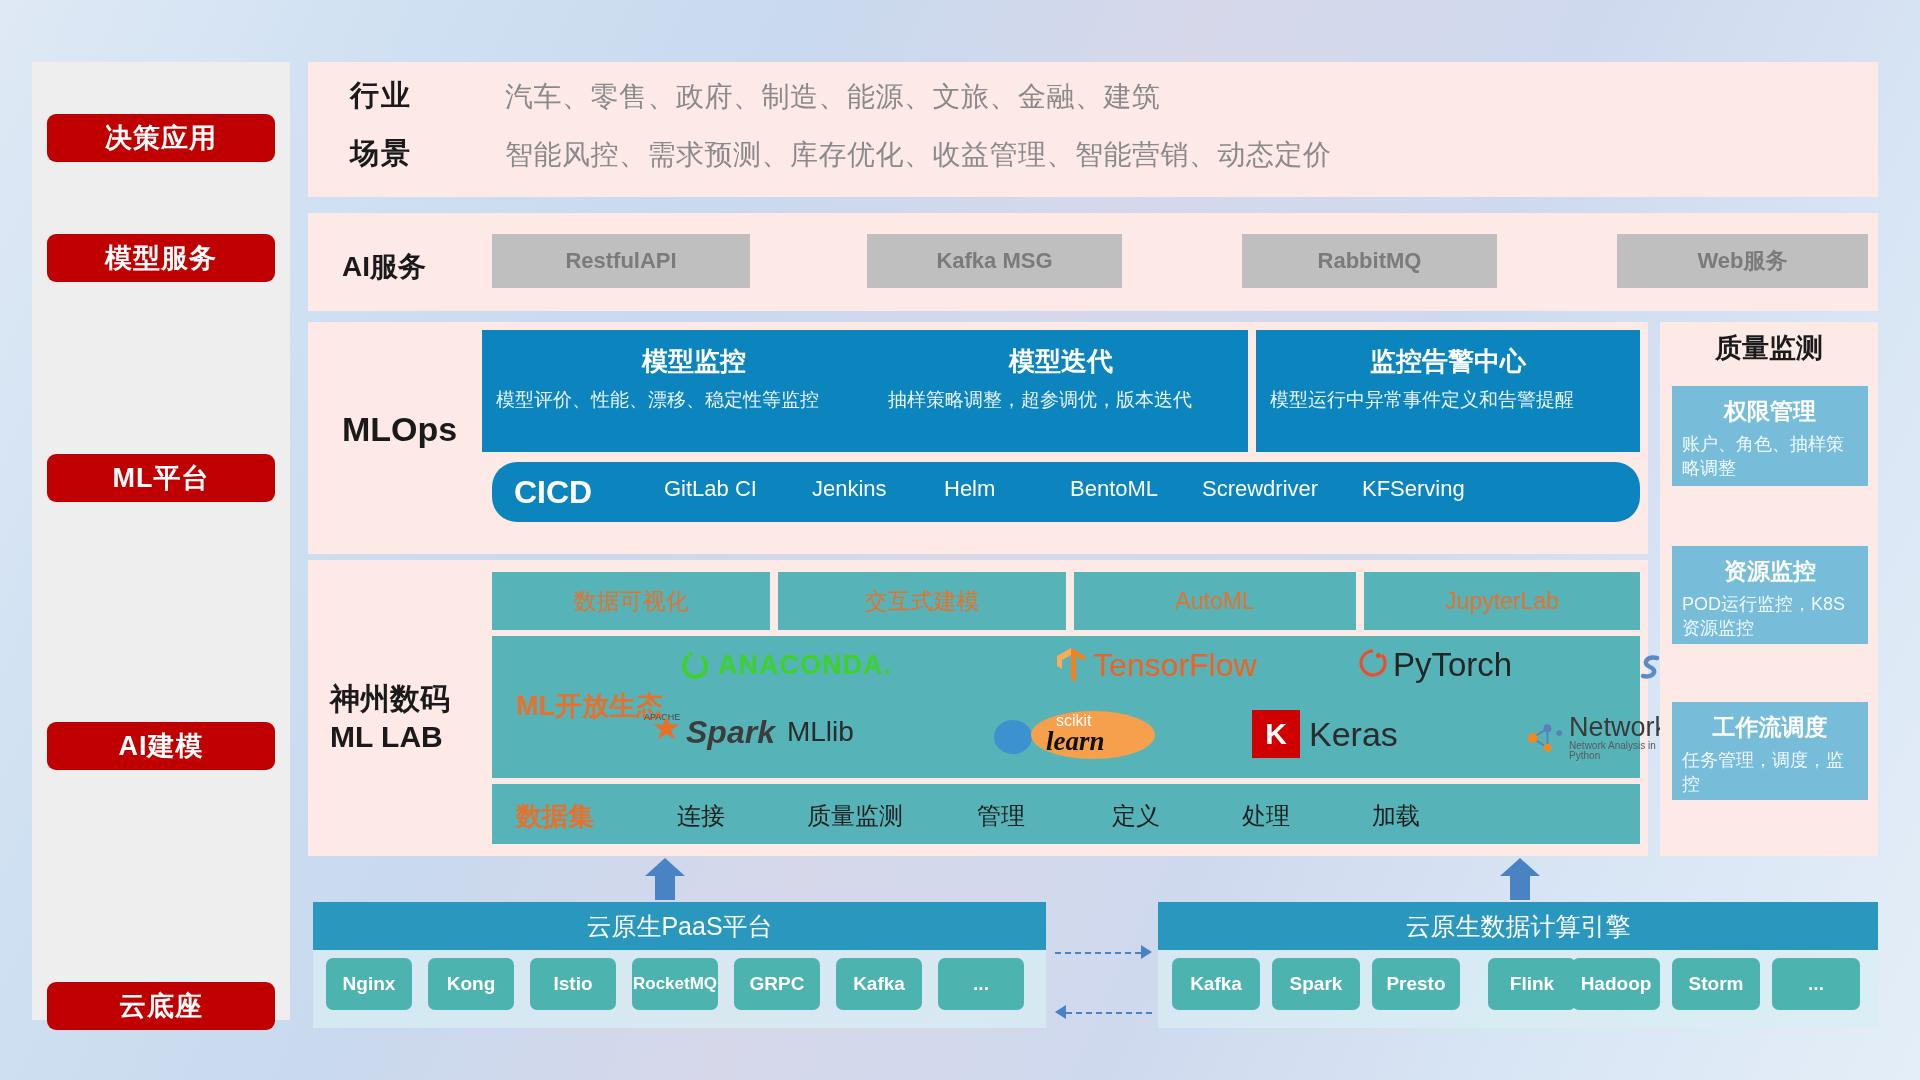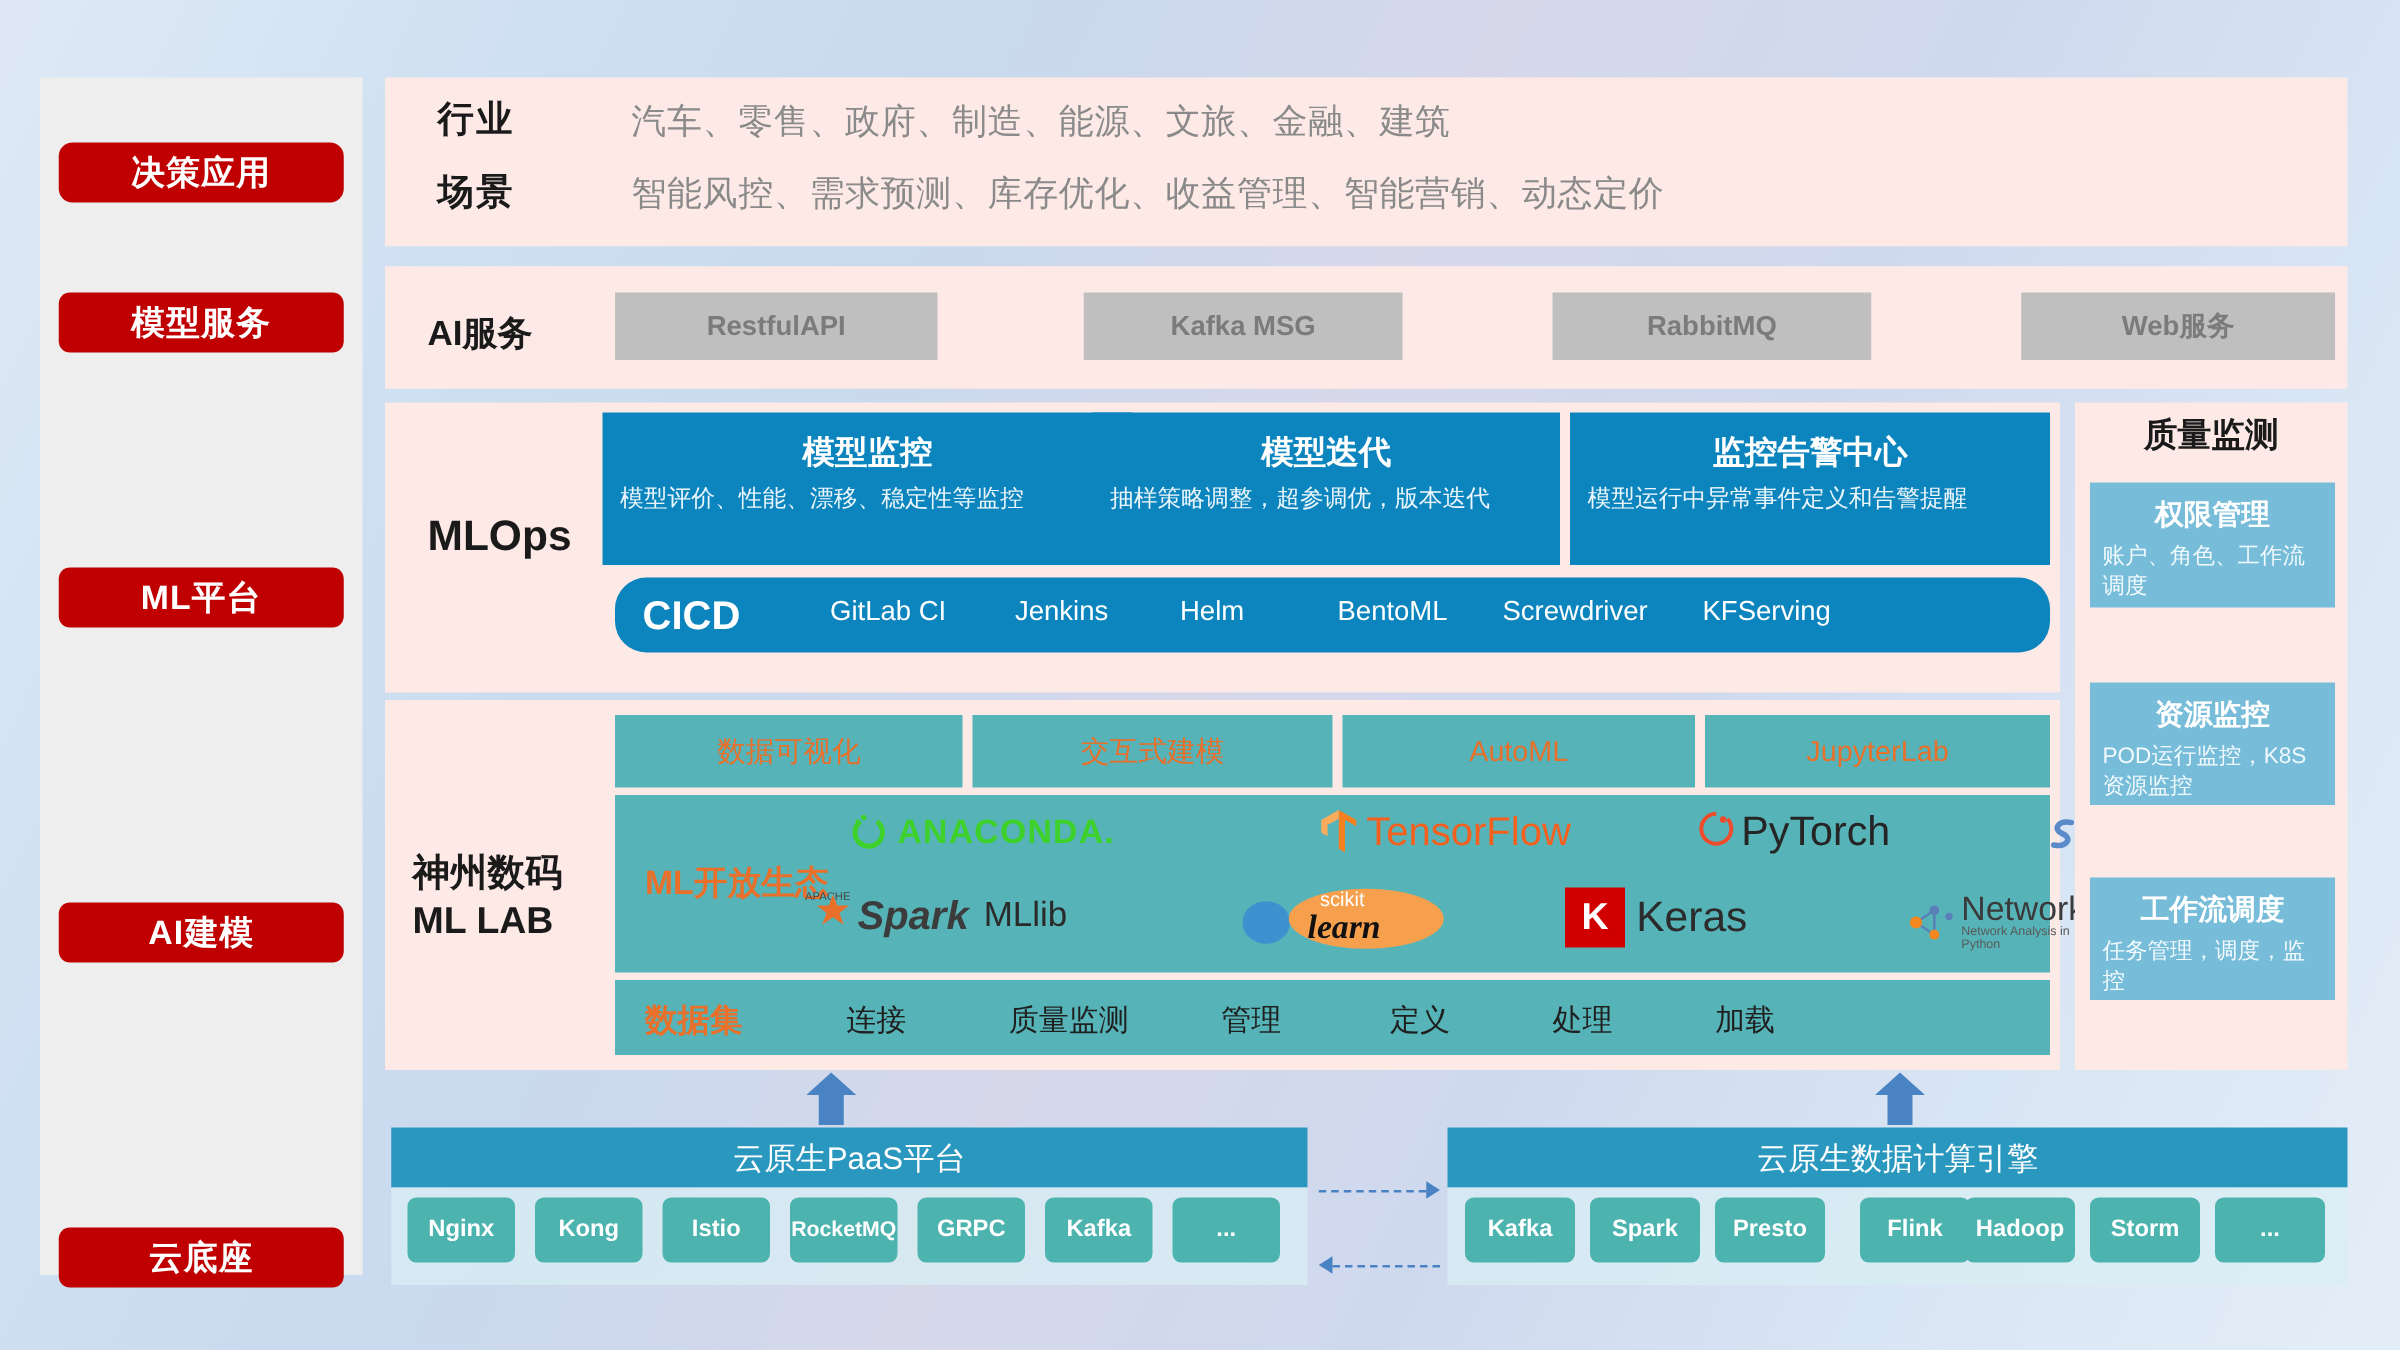--- a/index.html
+++ b/index.html
@@ -20,21 +20,21 @@
     width: 258px; height: 958px;
     background: #eeeeee;
   }
   .stage-chip {
     position: absolute; left: 15px; width: 228px; height: 48px;
     background: #c00000; border-radius: 9px;
     color: #ffffff; font-size: 27px; font-weight: bold;
     display: flex; align-items: center; justify-content: center;
     letter-spacing: 1px;
   }
-  .chip-0 { top: 52px; border-radius: 11px; }
+  .chip-0 { top: 52px; }
   .chip-1 { top: 172px; }
   .chip-2 { top: 392px; }
   .chip-3 { top: 660px; }
   .chip-4 { top: 920px; }
 
   
   .band {
     position: absolute;
     background: #fdeae7;
   }
@@ -342,21 +342,21 @@
     <div class="ds-item ds-2">管理</div>
     <div class="ds-item ds-3">定义</div>
     <div class="ds-item ds-4">处理</div>
     <div class="ds-item ds-5">加载</div>
   </div>
 
   <div class="band band-right"></div>
   <div class="right-title">质量监测</div>
   <div class="mon-card mon-0">
     <div class="t">权限管理</div>
-    <div class="d">账户、角色、工作流调度</div>
+    <div class="d">账户、角色、抽样策略调整</div>
   </div>
   <div class="mon-card mon-1">
     <div class="t">资源监控</div>
     <div class="d">POD运行监控，K8S资源监控</div>
   </div>
   <div class="mon-card mon-2">
     <div class="t">工作流调度</div>
     <div class="d">任务管理，调度，监控</div>
   </div>
 

